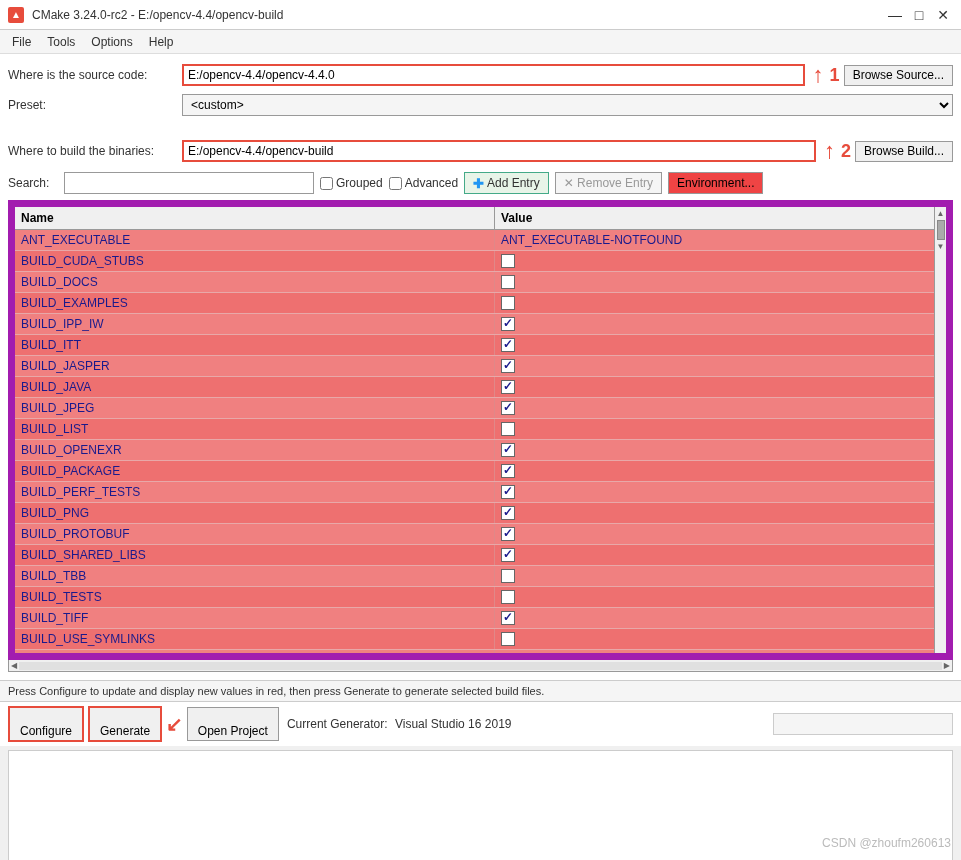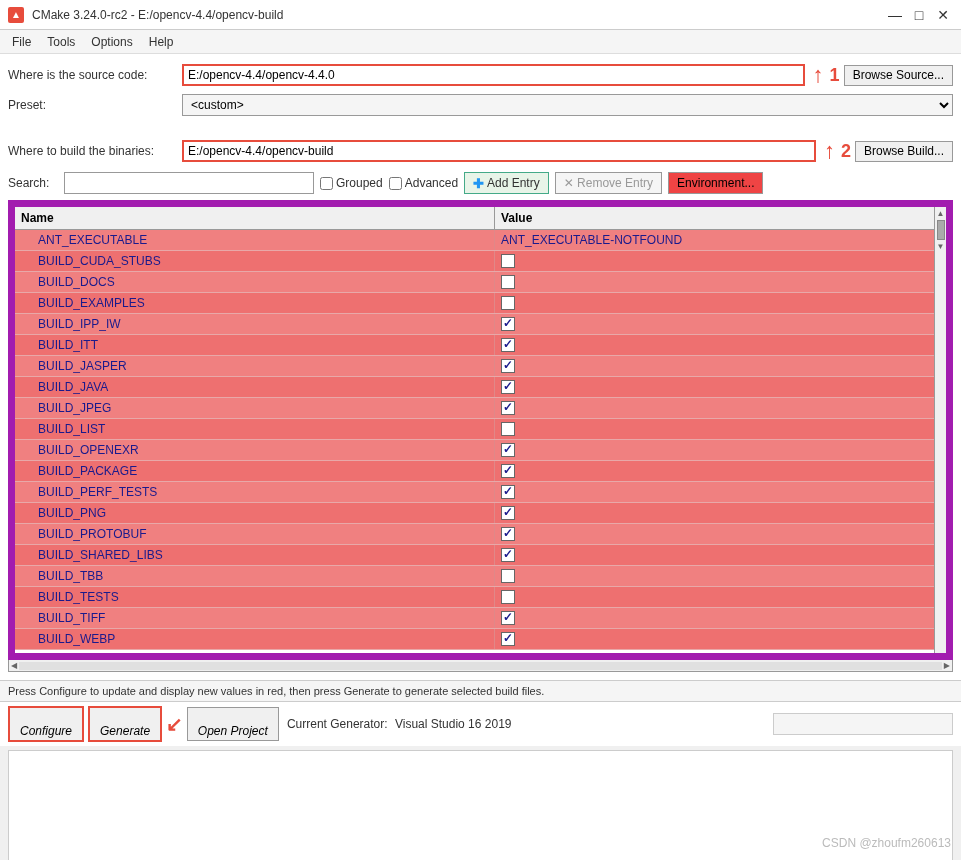--- a/index.html
+++ b/index.html
@@ -118,21 +118,21 @@
 
     .table-row {
       display: flex;
       align-items: center;
       border-bottom: 1px solid #e8a8a8;
       background: #f08080;
     }
     .table-row:nth-child(even) { background: #ee7070; }
     .cell-name {
       width: 480px;
-      padding: 3px 23px;
+      padding: 3px 6px;
       font-size: 12px;
       color: #1a1a8c;
       border-right: 1px solid #e08888;
       overflow: hidden;
       white-space: nowrap;
     }
     .cell-value {
       flex: 1;
       padding: 3px 6px;
       font-size: 12px;
@@ -175,21 +175,20 @@
       background: #fff;
       border-top: 1px solid #ccc;
     }
     .action-btn {
       height: 24px;
       padding: 16px 10px;
       border: 1px solid #999;
       background: #f0f0f0;
       cursor: pointer;
       font-size: 12px;
-      font-style: italic;
     }
     .action-btn.highlighted { border: 2px solid #e74c3c; }
     .generator-label { font-size: 12px; color: #333; margin-left: 4px; }
 
     .log-area {
       background: white;
       border: 1px solid #ccc;
       margin: 4px 8px;
       height: 120px;
       padding: 4px;
@@ -408,20 +407,26 @@
               <div class="cell-checkbox"></div>
             </div>
           </div>
           <div class="table-row">
             <div class="cell-name">BUILD_TIFF</div>
             <div class="cell-value">
               <div class="cell-checkbox checked"></div>
             </div>
           </div>
           <div class="table-row">
+            <div class="cell-name">BUILD_USE_SYMLINKS</div>
+            <div class="cell-value">
+              <div class="cell-checkbox"></div>
+            </div>
+          </div>
+          <div class="table-row">
             <div class="cell-name">BUILD_WEBP</div>
             <div class="cell-value">
               <div class="cell-checkbox checked"></div>
             </div>
           </div>
         </div>
     </div>
 
     <div class="scrollbar-vertical">
       <span class="scroll-arrow">▲</span>

